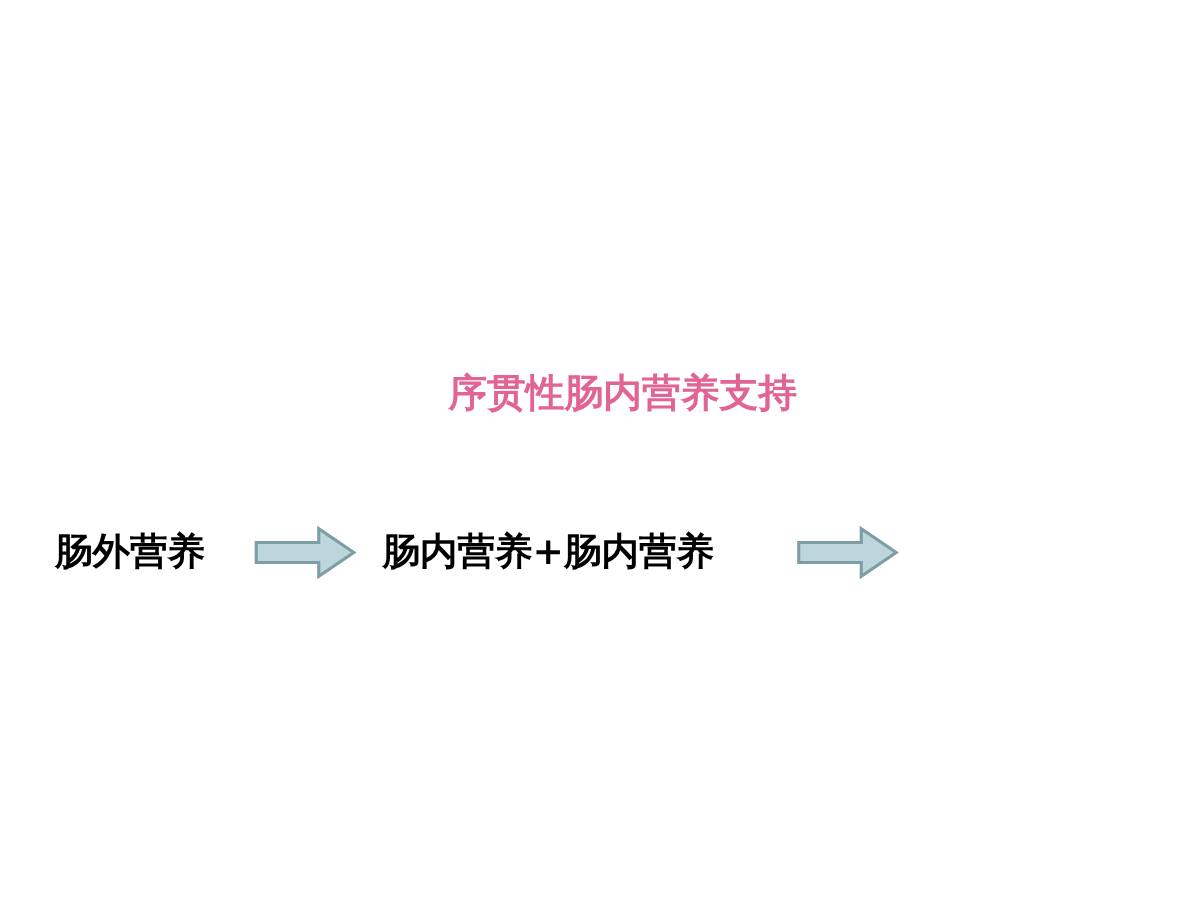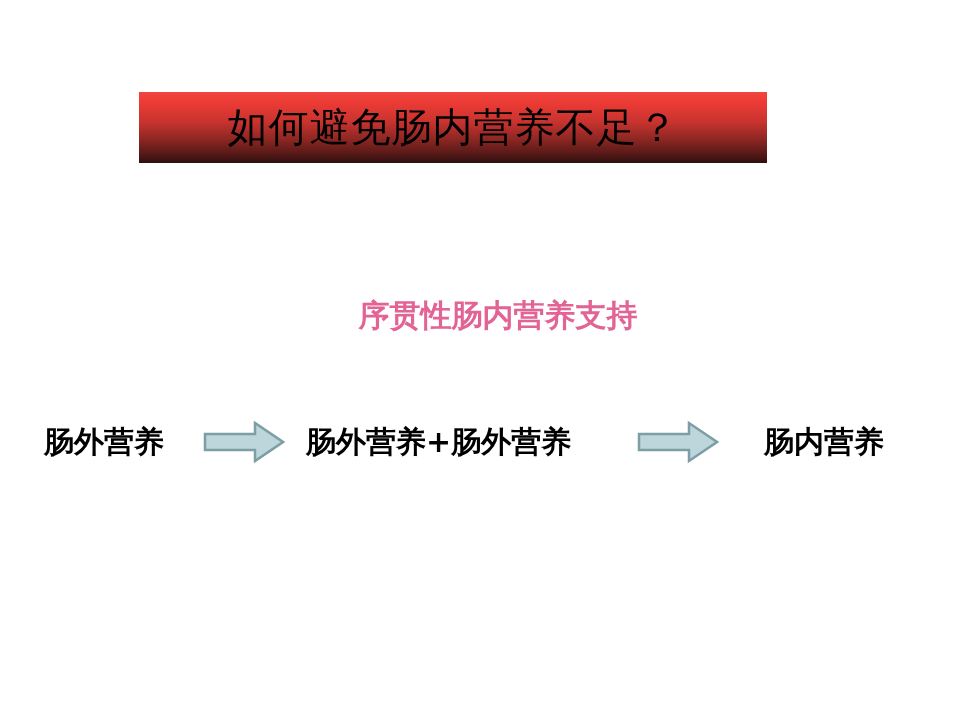--- a/index.html
+++ b/index.html
@@ -103,43 +103,39 @@
   }
   #flow-arrow-0 { left: 203px; }
   #flow-arrow-1 { left: 637px; }
   .flow-arrow svg { display: block; width: 82px; height: 44px; }
 </style>
 </head>
 <body>
 
 <div id="slide">
 
-  <div id="title-banner">
-    <span id="title-text">如何避免肠内营养不足？</span>
-  </div>
 
   <div id="subtitle">
     <span id="subtitle-text">序贯性肠内营养支持</span>
   </div>
 
   <div id="flow-row">
 
     <div class="flow-label" id="flow-label-0">肠外营养</div>
 
     <div class="flow-arrow" id="flow-arrow-0">
       <svg viewBox="0 0 82 44" xmlns="http://www.w3.org/2000/svg">
         <polygon points="2,14 52,14 52,3 80,22 52,41 52,30 2,30" fill="#bcd6dc" stroke="#7e9ea5" stroke-width="2.5" stroke-linejoin="miter"></polygon>
       </svg>
     </div>
 
-    <div class="flow-label" id="flow-label-1">肠外营养+肠外营养</div>
+    <div class="flow-label" id="flow-label-1">肠内营养+肠内营养</div>
 
     <div class="flow-arrow" id="flow-arrow-1">
       <svg viewBox="0 0 82 44" xmlns="http://www.w3.org/2000/svg">
         <polygon points="2,14 52,14 52,3 80,22 52,41 52,30 2,30" fill="#bcd6dc" stroke="#7e9ea5" stroke-width="2.5" stroke-linejoin="miter"></polygon>
       </svg>
     </div>
 
-    <div class="flow-label" id="flow-label-2">肠内营养</div>
 
   </div>
 
 </div>
 
 </body></html>

